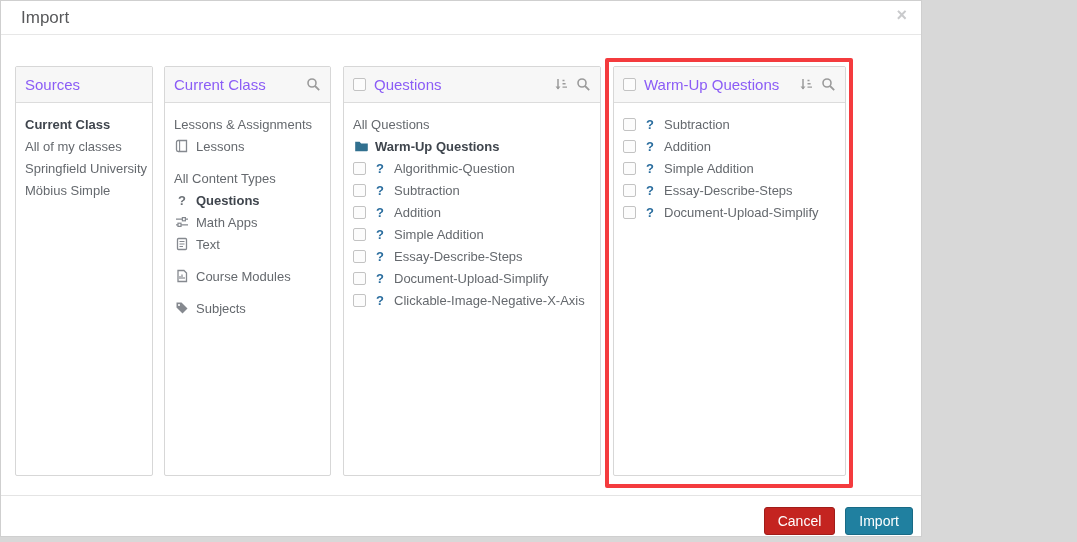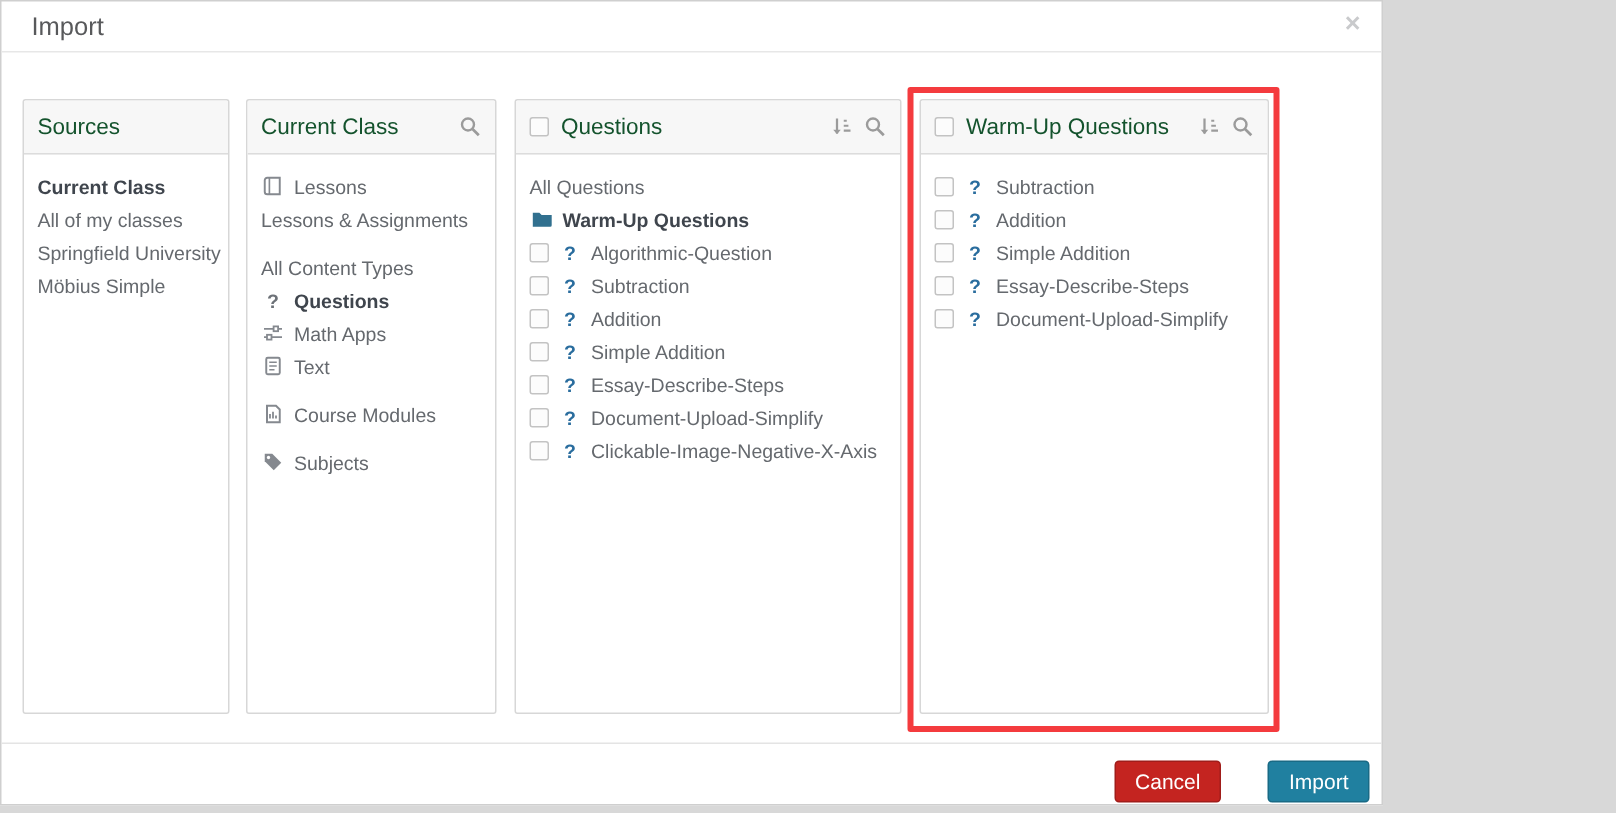--- a/index.html
+++ b/index.html
@@ -6,36 +6,36 @@
     font-family:"Liberation Sans","DejaVu Sans",sans-serif;background:#d8d8d8;}
   .dialog{position:absolute;left:0;top:0;width:922px;height:537px;background:#fff;
     border:1px solid #cfcfcf;box-sizing:border-box;}
   .dialog-header{height:33px;border-bottom:1px solid #e7e7e7;position:relative;}
   .dialog-title{position:absolute;left:20px;top:7px;font-size:17px;color:#58595b;}
   .close-x{position:absolute;right:14px;top:4px;font-size:18px;font-weight:bold;color:#c9cacc;cursor:pointer;}
   .panel{position:absolute;top:65px;height:410px;background:#fff;border:1px solid #d7d7d7;
     border-radius:2px;box-sizing:border-box;overflow:hidden;}
   .panel-header{height:36px;background:#f7f7f7;border-bottom:1px solid #dcdcdc;
     display:flex;align-items:center;padding:0 9px;gap:8px;box-sizing:border-box;}
-  .panel-title{font-size:15px;color:#14532d;flex:1 1 auto;white-space:nowrap;}
+  .panel-title{font-size:15px;color:#8b5cf6;flex:1 1 auto;white-space:nowrap;}
   .header-icons{display:flex;align-items:center;gap:6px;}
   .panel-list{padding:10px 9px 0 9px;font-size:13px;}
   .row{display:flex;align-items:center;height:22px;gap:6px;color:#65696e;cursor:pointer;white-space:nowrap;}
   .row.bold{font-weight:bold;color:#3f454d;}
   .spacer{height:10px;}
   .cb{width:13px;height:13px;border:1px solid #c3c3c3;border-radius:2px;background:#fcfcfc;flex:0 0 auto;box-sizing:border-box;}
   .icon{width:16px;flex:0 0 auto;display:inline-flex;justify-content:center;align-items:center;}
   .qmark{font-weight:700;font-size:13px;color:#6d7278;width:16px;text-align:center;flex:0 0 auto;}
   .qmark.blue{color:#2a6d9e;}
   .highlight-box{position:absolute;left:604px;top:57px;width:248px;height:430px;
     border:4px solid #f43b3e;border-radius:2px;box-sizing:border-box;pointer-events:none;}
   .footer-divider{position:absolute;left:0;right:0;top:494px;border-top:1px solid #e4e4e4;}
   .footer{position:absolute;right:8px;top:506px;display:flex;gap:10px;}
   .btn{font-size:14px;padding:5px 13px;border-radius:3px;color:#fff;cursor:pointer;
-    font-family:"Liberation Sans","DejaVu Sans",sans-serif;margin-left:21px;}
+    font-family:"Liberation Sans","DejaVu Sans",sans-serif;}
   .btn-cancel{background:#c42420;border:1px solid #a01d1a;}
   .btn-import{background:#2080a0;border:1px solid #196a85;}
   svg{display:block;}
 </style>
 </head>
 <body>
 
 <div class="dialog">
   <div class="dialog-header">
     <span class="dialog-title">Import</span>
@@ -69,30 +69,30 @@
         <span class="icon">
             <svg width="15" height="15" viewBox="0 0 15 15">
               <circle cx="6" cy="6" r="4" fill="none" stroke="#9b9b9b" stroke-width="1.6"></circle>
               <line x1="9" y1="9" x2="13.2" y2="13.2" stroke="#9b9b9b" stroke-width="1.8"></line>
             </svg>
           </span>
       </span>
     </div>
     <div class="panel-list" id="current-class-list">
         <div class="row">
+          <span>Lessons &amp; Assignments</span>
+        </div>
+        <div class="row">
           <span class="icon">
             <svg width="14" height="14" viewBox="0 0 14 14">
               <path d="M3.2 1.5h8.3v11H3.2A1.7 1.7 0 0 1 1.5 10.8V3.2A1.7 1.7 0 0 1 3.2 1.5z" fill="none" stroke="#85898f" stroke-width="1.3"></path>
               <line x1="4.6" y1="1.5" x2="4.6" y2="12.5" stroke="#85898f" stroke-width="1.1"></line>
             </svg>
           </span>
           <span>Lessons</span>
-        </div>
-        <div class="row">
-          <span>Lessons &amp; Assignments</span>
         </div>
         <div class="spacer"></div>
         <div class="row">
           <span>All Content Types</span>
         </div>
         <div class="row bold">
           <span class="qmark">?</span>
           <span>Questions</span>
         </div>
         <div class="row">

